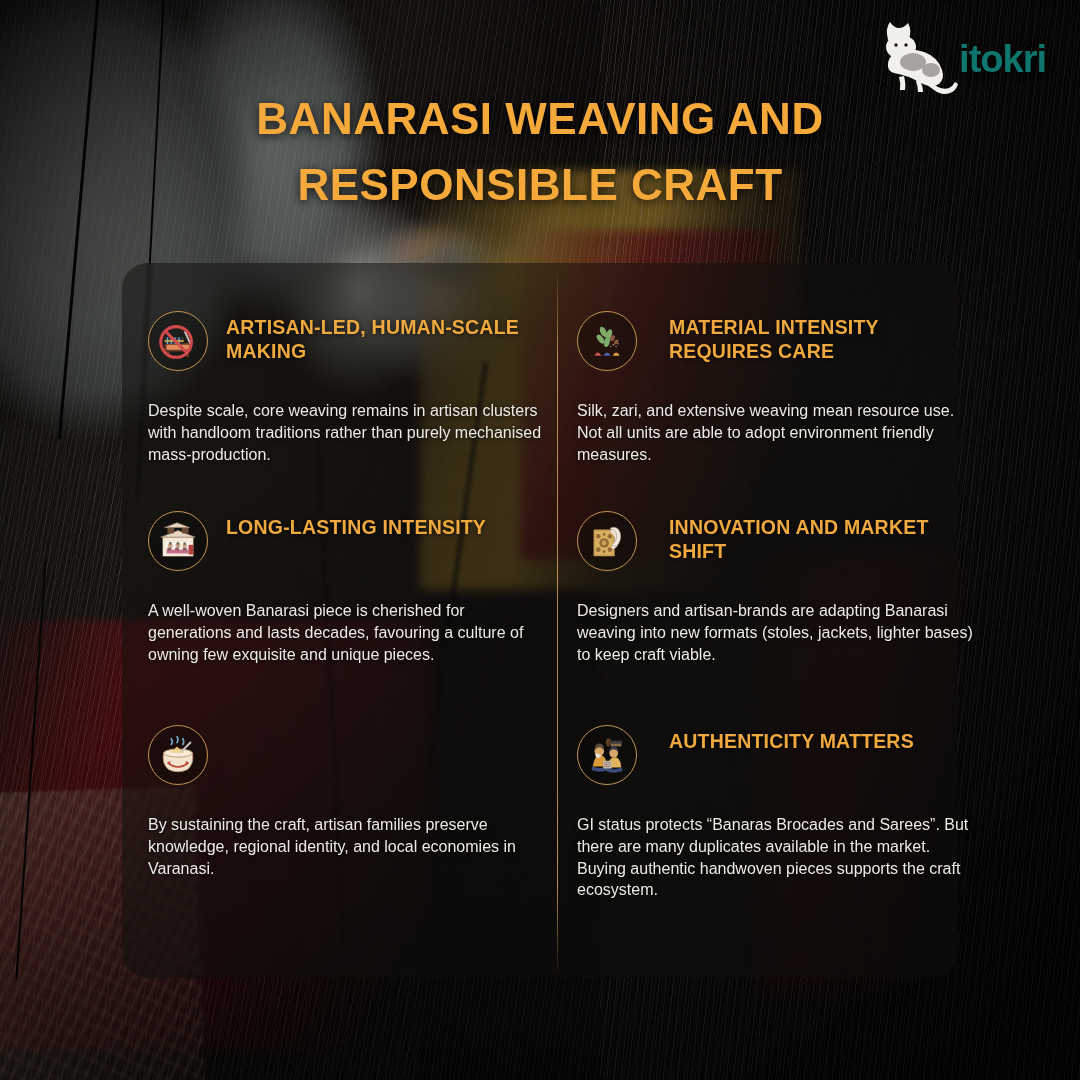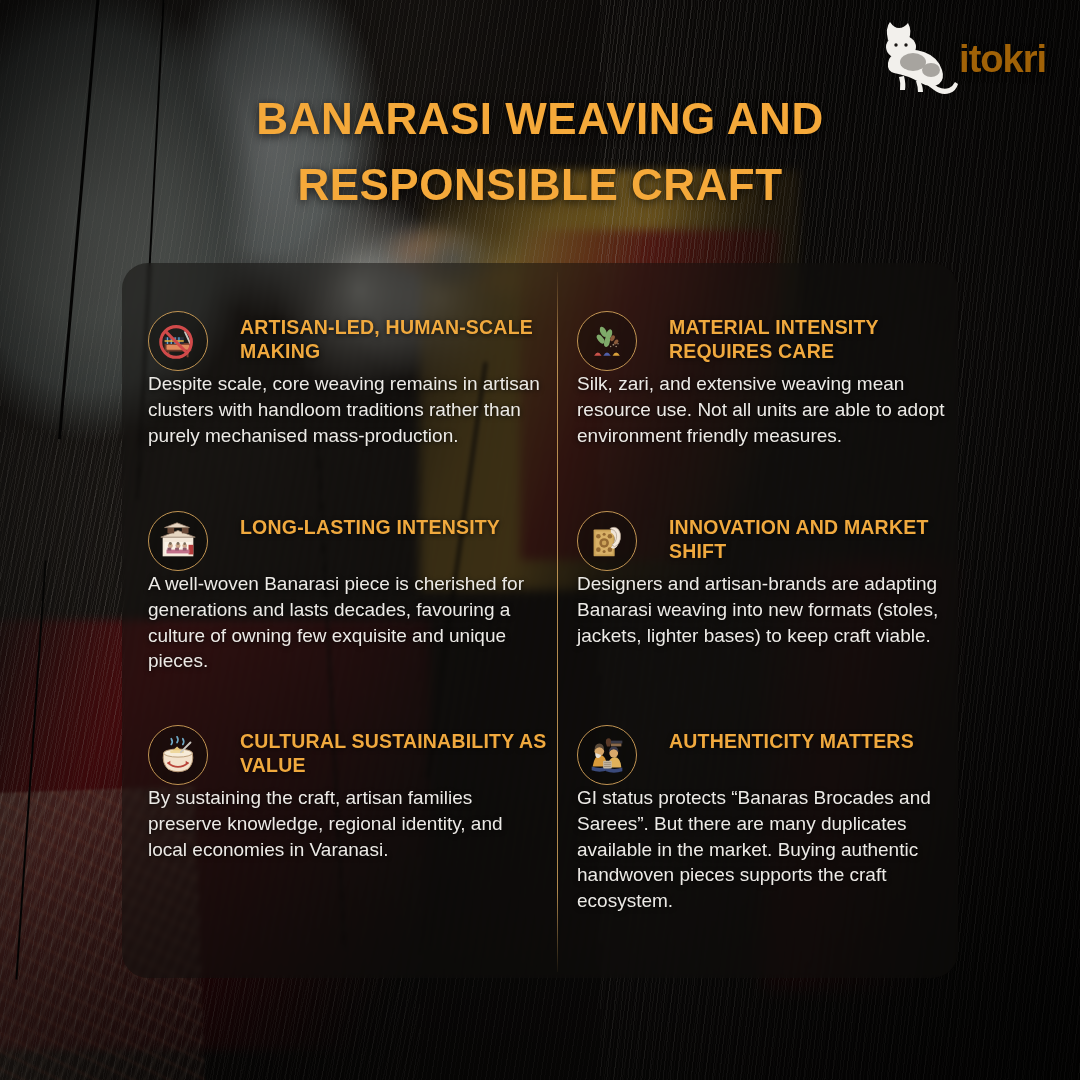--- a/index.html
+++ b/index.html
@@ -135,21 +135,21 @@
     font-size:44px; font-weight:bold; letter-spacing:.5px; line-height:1.14;
     color:#F5A93A;
     text-shadow:0 2px 10px rgba(0,0,0,.75);
     padding:0 110px;
   }
   .title .l2{ display:block;margin-top:16px; }
 
   .brand{ position:absolute; right:34px; top:40px; display:flex; align-items:flex-start; }
   .brand-mark{ position:absolute; right:120px; top:14px; width:92px; height:80px; }
   .brand-name{
-    font-size:38px; font-weight:bold; color:#a16207; letter-spacing:-1px;
+    font-size:38px; font-weight:bold; color:#0f766e; letter-spacing:-1px;
     line-height:1; text-shadow:0 2px 8px rgba(0,0,0,.7);
   }
 
   
   .panel{
     position:absolute; left:122px; top:263px; width:836px; height:715px;
     border-radius:26px;
     background:rgba(16,13,11,.50);
     backdrop-filter:blur(2px);
   }
@@ -160,36 +160,37 @@
 
   
   .grid{ position:absolute; left:122px; top:263px; width:836px; height:715px; }
   .card{ position:absolute; width:400px; }
   .col-l{ left:26px; }
   .col-r{ left:455px; }
   .row1{ top:48px; }
   .row2{ top:248px; }
   .row3{ top:462px; }
 
-  .card-head{ display:flex; align-items:flex-start; gap:32px; }
+  .card-head{ display:flex; align-items:flex-start; gap:18px; }
   .icon-badge{
     flex:0 0 auto; width:60px; height:60px; border-radius:50%;
     border:1.4px solid #C29553;
     background:rgba(10,8,7,.35);
     display:flex; align-items:center; justify-content:center;
     overflow:hidden;
   }
   .card-title{
     font-size:19.5px; font-weight:bold; line-height:1.22; letter-spacing:.2px;
     color:#F0A93E;
     padding-top:5px;
     text-shadow:0 1px 5px rgba(0,0,0,.7);
   }
   .card-body{
-    font-size:19px; line-height:1.36; color:#ECEAE6;
+    margin-top:29px;
+    font-size:16px; line-height:1.36; color:#ECEAE6;
     text-shadow:0 1px 5px rgba(0,0,0,.8);
     max-width:396px;
   }
   .col-r .card-body{ max-width:406px; }
   .col-r .card-head{ gap:32px; }
 </style>
 </head>
 <body>
 
 <div id="bg">
@@ -380,21 +381,20 @@
           <path d="M9 22 q15 -5 30 0 q2 11 -5 17 q-10 5 -20 0 q-7 -6 -5 -17 z" fill="#f3e2cc" stroke="#b99a76" stroke-width="1"></path>
           <ellipse cx="24" cy="22" rx="15" ry="4.2" fill="#f7ecd9" stroke="#b99a76" stroke-width="1"></ellipse>
           <path d="M18 20 l5 -5 l5 5 z" fill="#e8c878"></path>
           <rect x="16" y="19" width="14" height="3" rx="1" fill="#efd89e"></rect>
           <line x1="27" y1="21" x2="37" y2="11" stroke="#c9c6c0" stroke-width="2" stroke-linecap="round"></line>
           <path d="M13 32 q11 9 22 0" fill="none" stroke="#b8443a" stroke-width="1.8"></path>
           <path d="M13 32 l3 -2 l0 4 z" fill="#b8443a"></path>
           <path d="M35 32 l-3 -2 l0 4 z" fill="#b8443a"></path>
         </svg>
       </div>
-      <div class="card-title">CULTURAL SUSTAINABILITY AS VALUE</div>
     </div>
     <div class="card-body">By sustaining the craft, artisan families preserve knowledge, regional identity, and local economies in Varanasi.</div>
   </div>
 
   <div class="card col-r row3">
     <div class="card-head">
       <div class="icon-badge">
         <svg viewBox="0 0 48 48" width="46" height="46">
           <rect x="27" y="9" width="13" height="3" fill="#3a3a46"></rect>
           <rect x="28" y="12" width="11" height="3" fill="#8a6a4a"></rect>

